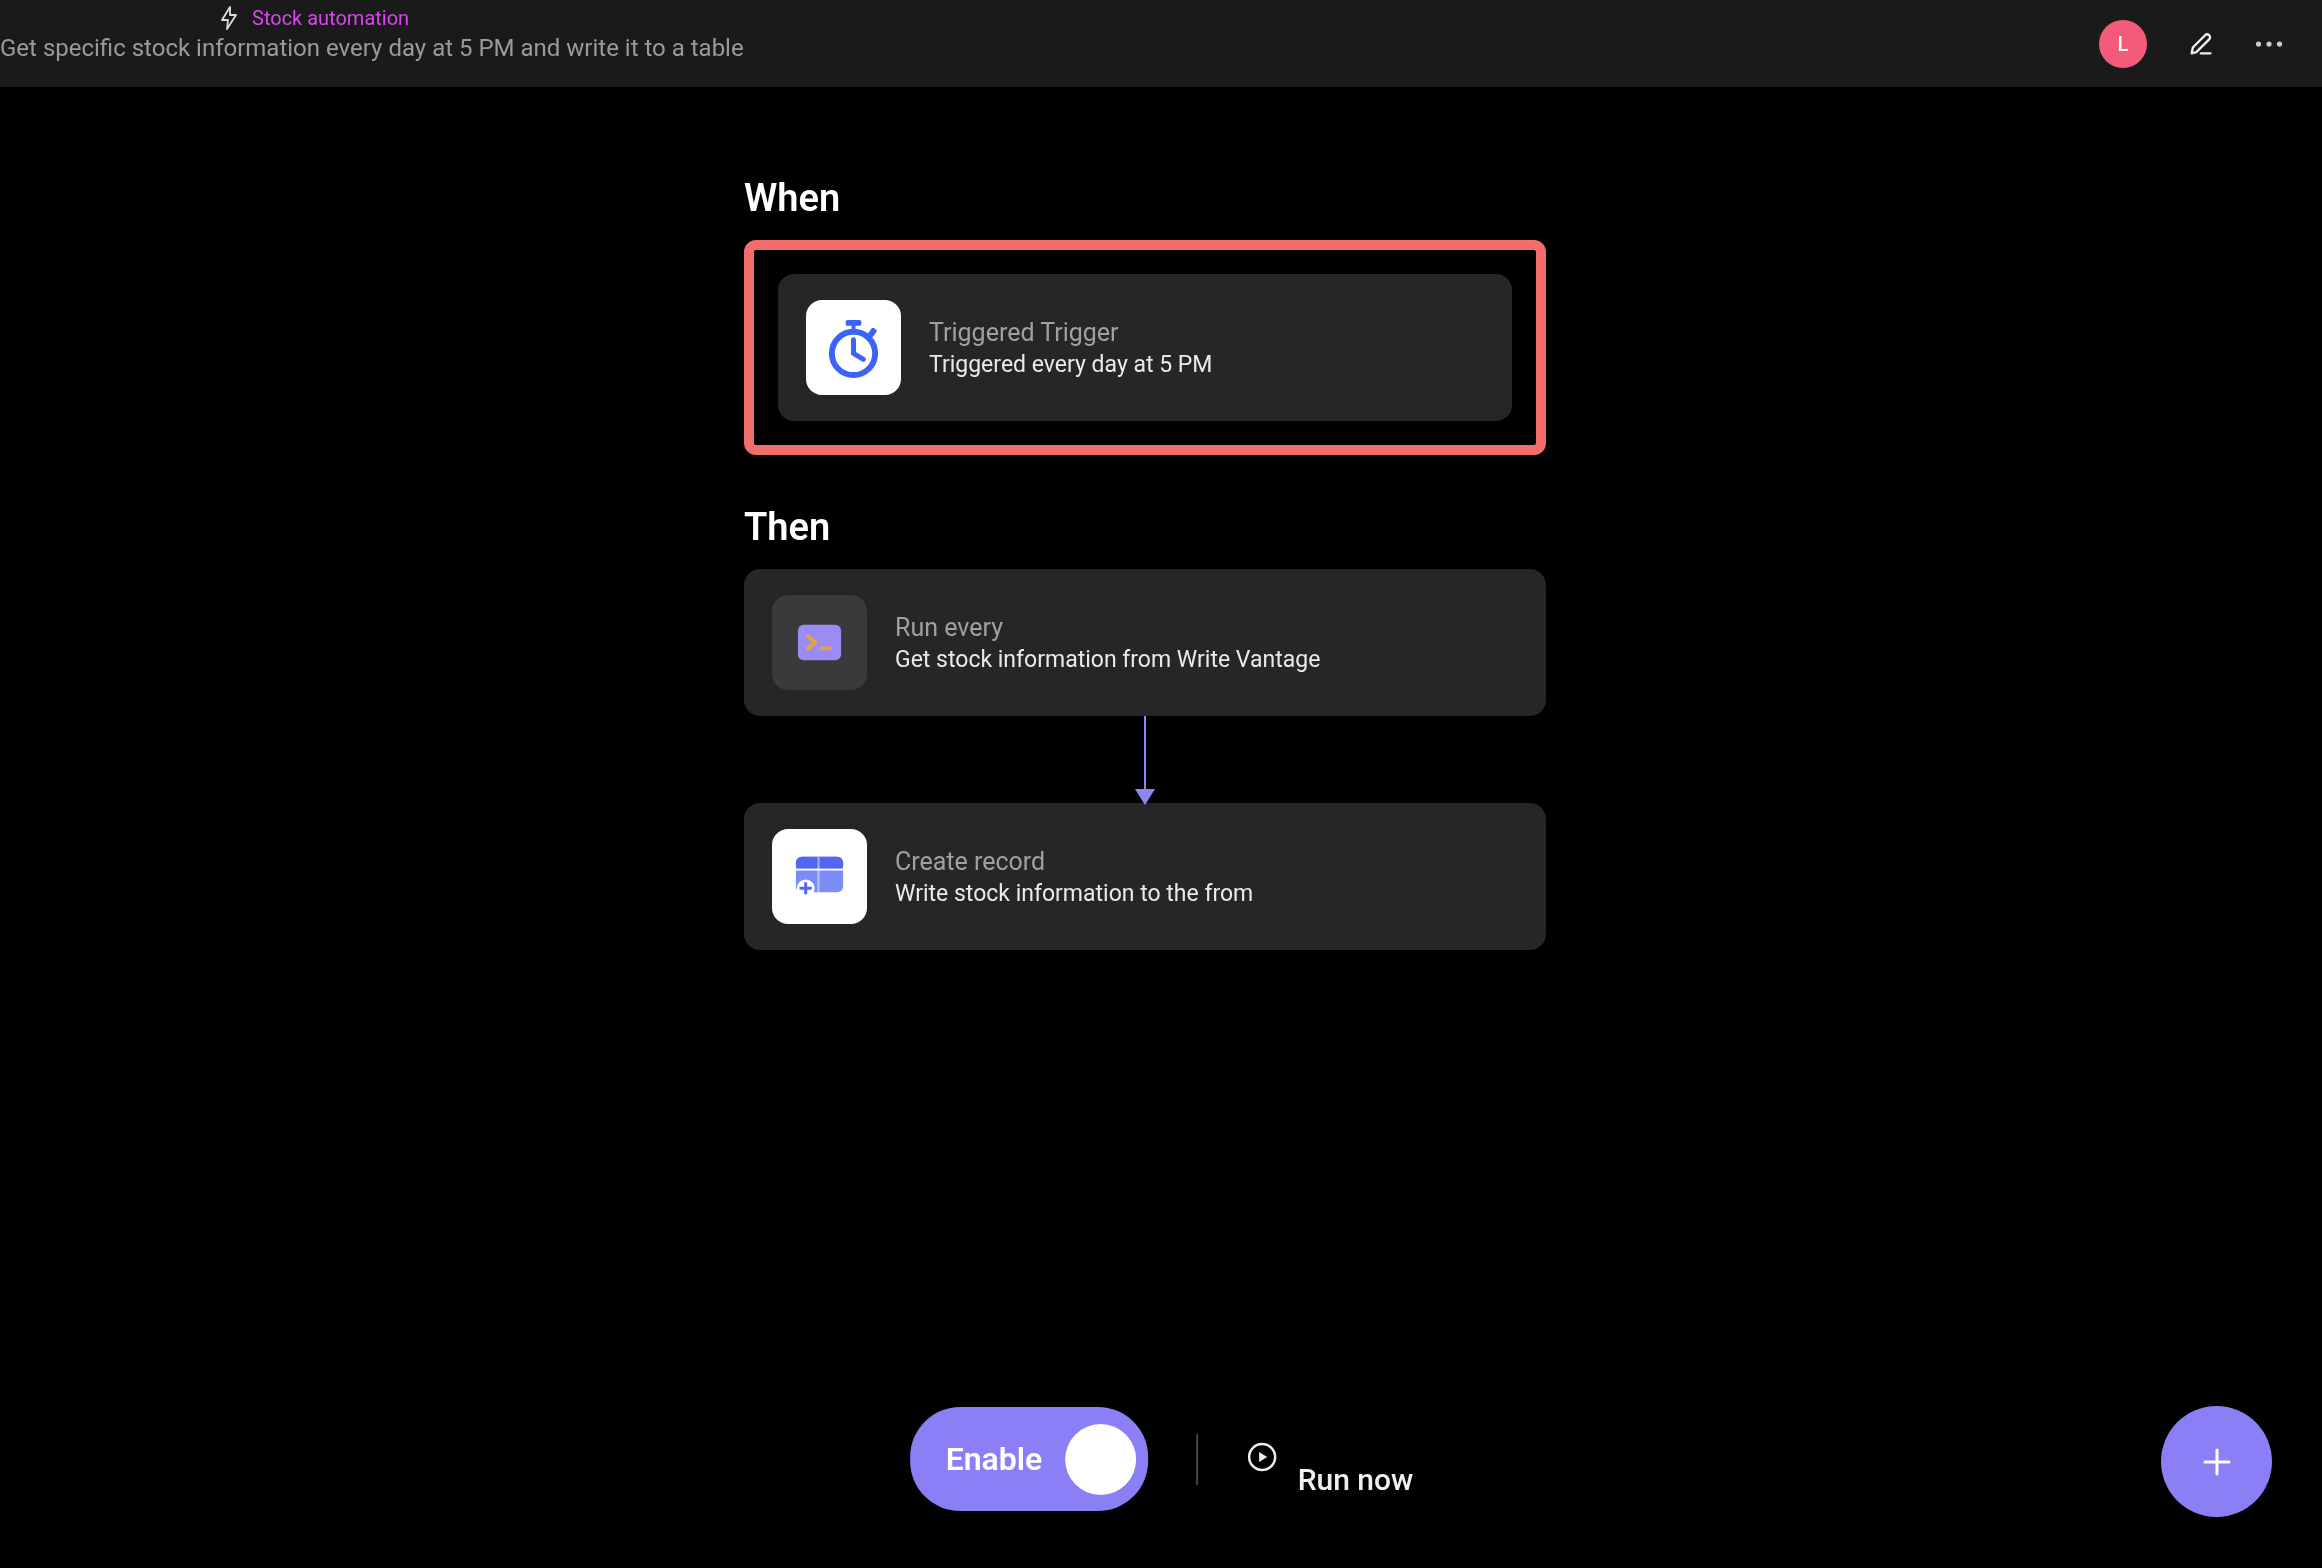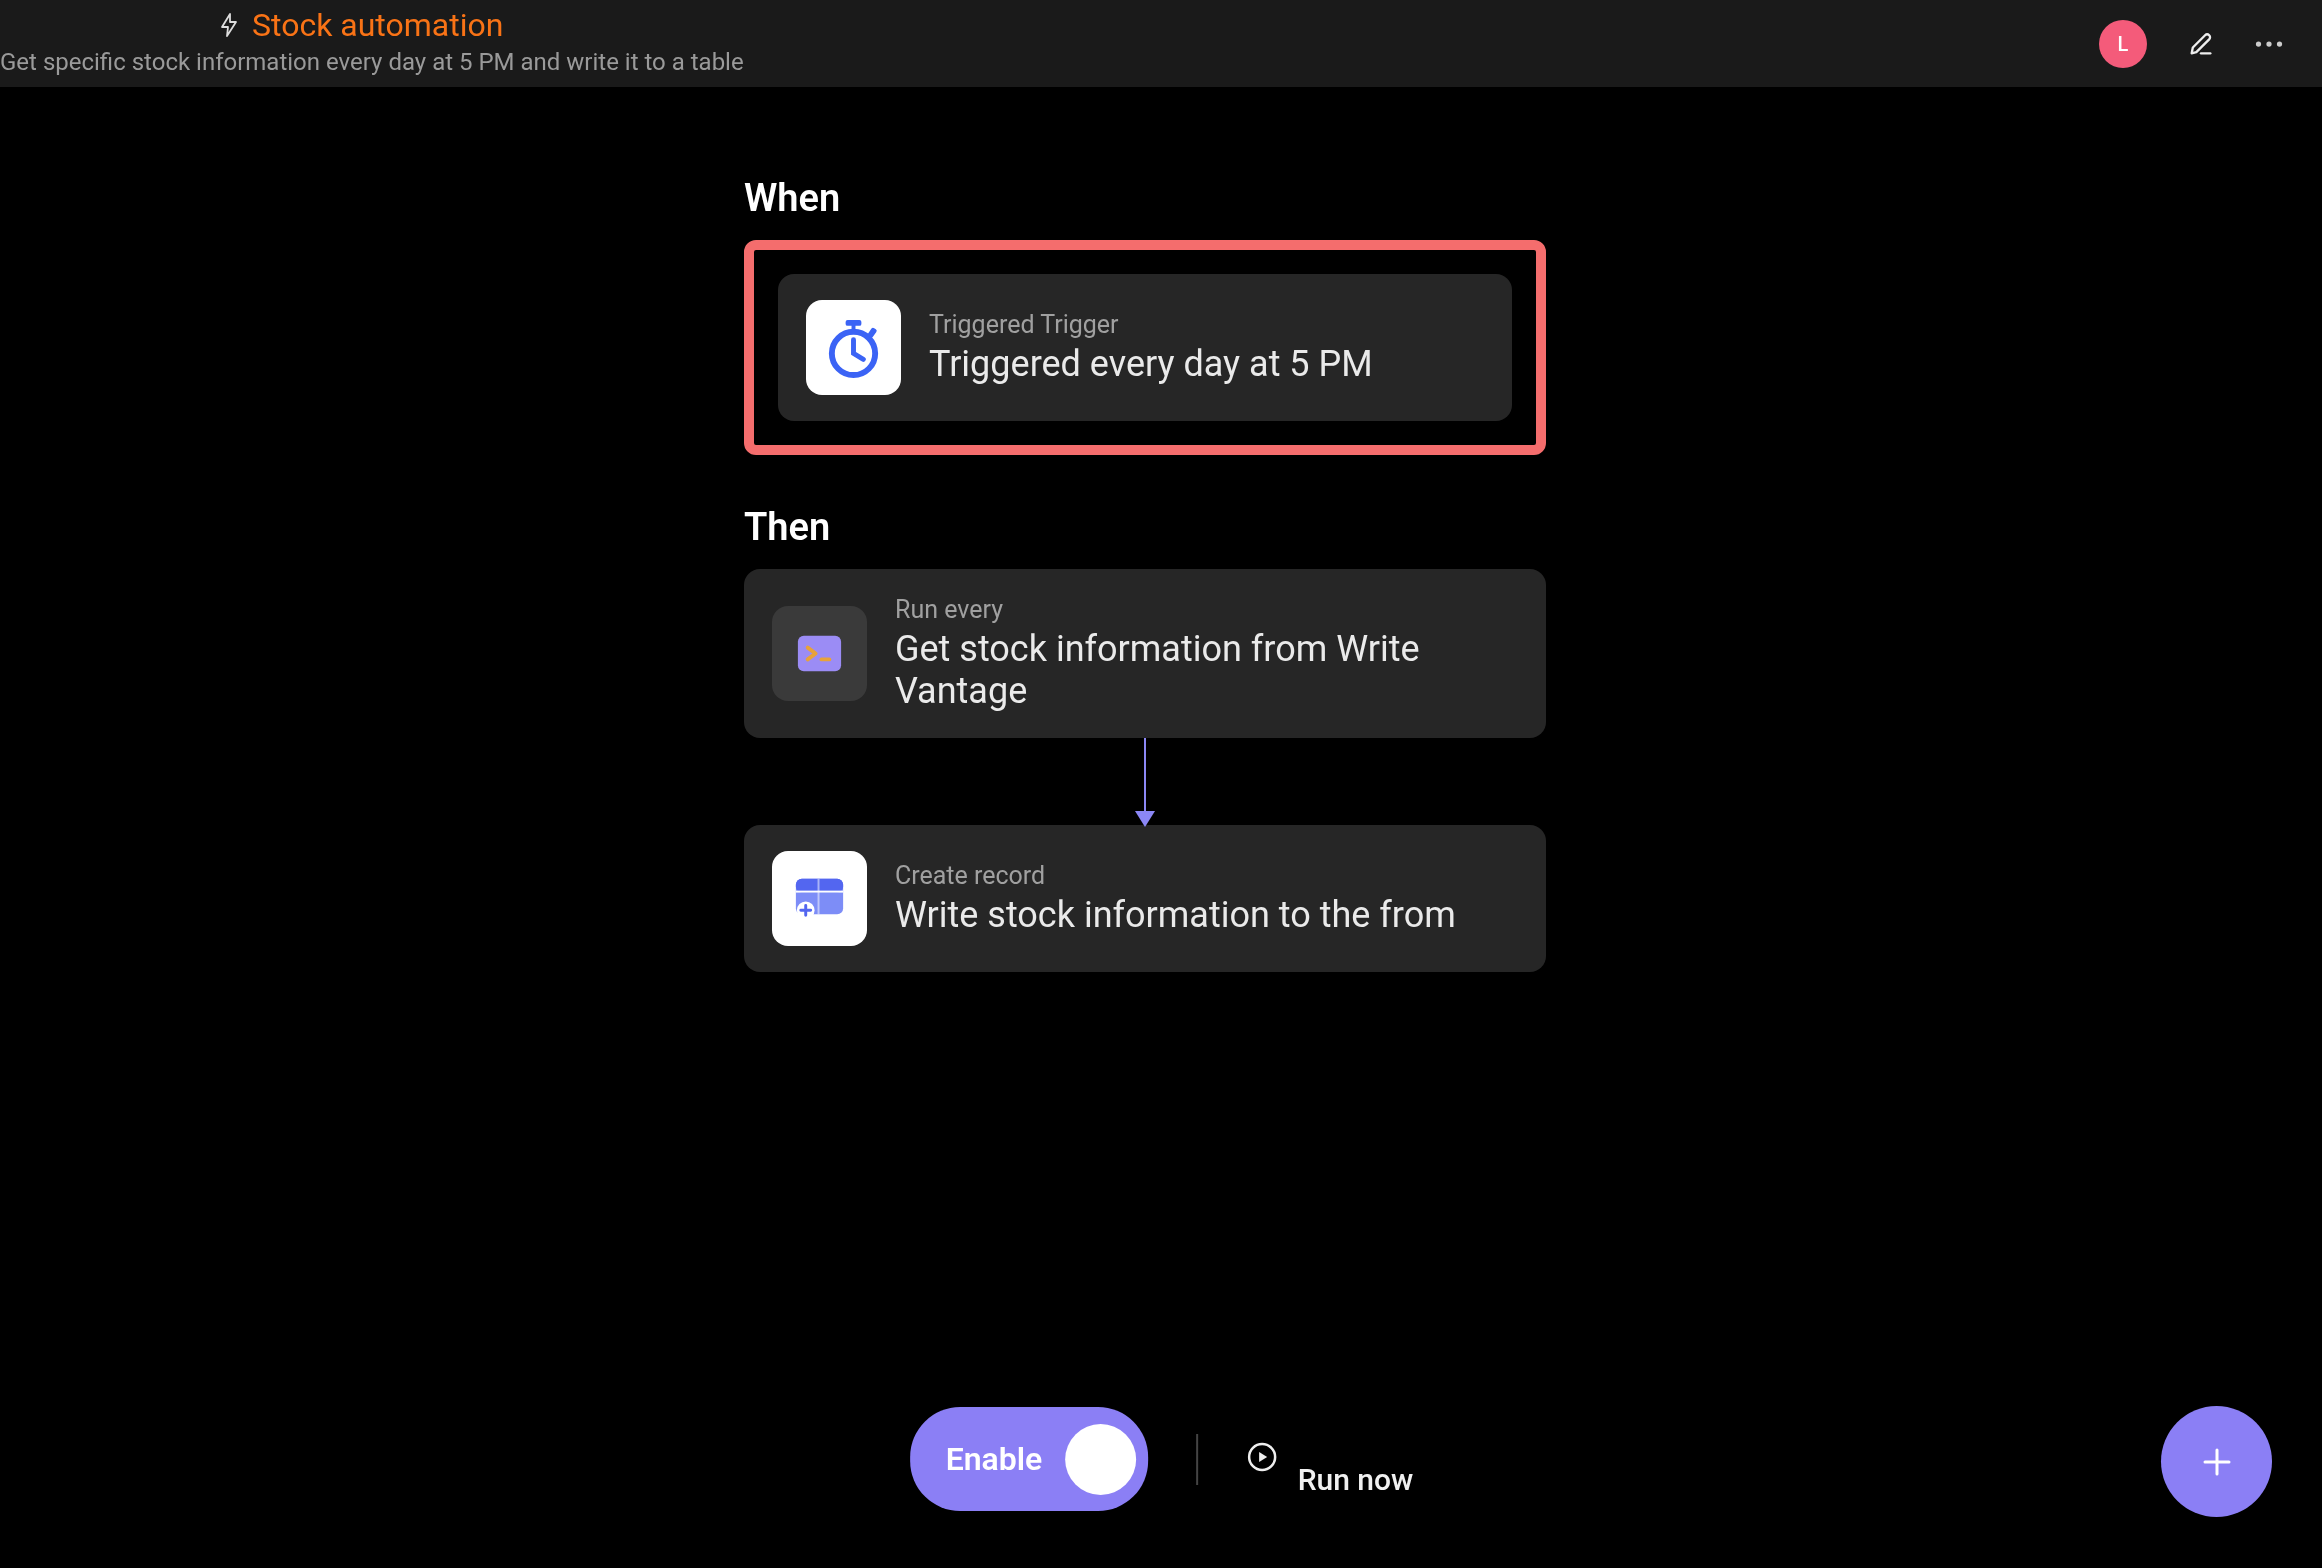--- a/index.html
+++ b/index.html
@@ -33,23 +33,23 @@
   padding-left: 218px;
 }
 .bolt-icon {
   width: 22px;
   height: 22px;
   display: inline-flex;
   align-items: center;
   justify-content: center;
 }
 .title-text {
-  font-size: 32px;
+  font-size: 20px;
   font-weight: 400;
-  color: #f97316;
+  color: #d946ef;
 }
 .subtitle {
   font-size: 24px;
   color: #9a9a9a;
   padding-left: 0;
 }
 .header-right {
   position: absolute;
   right: 40px;
   top: 20px;
@@ -121,21 +121,21 @@
   display: flex;
   align-items: center;
   justify-content: center;
   flex-shrink: 0;
 }
 .step-icon-white { background: #fff; }
 .step-icon-dark { background: #3a3a3a; }
 
 .step-text { display: flex; flex-direction: column; gap: 4px; }
 .step-title { font-size: 25px; color: #a0a0a0; }
-.step-desc { font-size: 36px; color: #eaeaea; }
+.step-desc { font-size: 23px; color: #eaeaea; }
 
 .then-group { display: flex; flex-direction: column; }
 
 .arrow-line {
   width: 2px;
   height: 87px;
   background: #8b87f5;
   margin: 0 auto;
   position: relative;
 }

